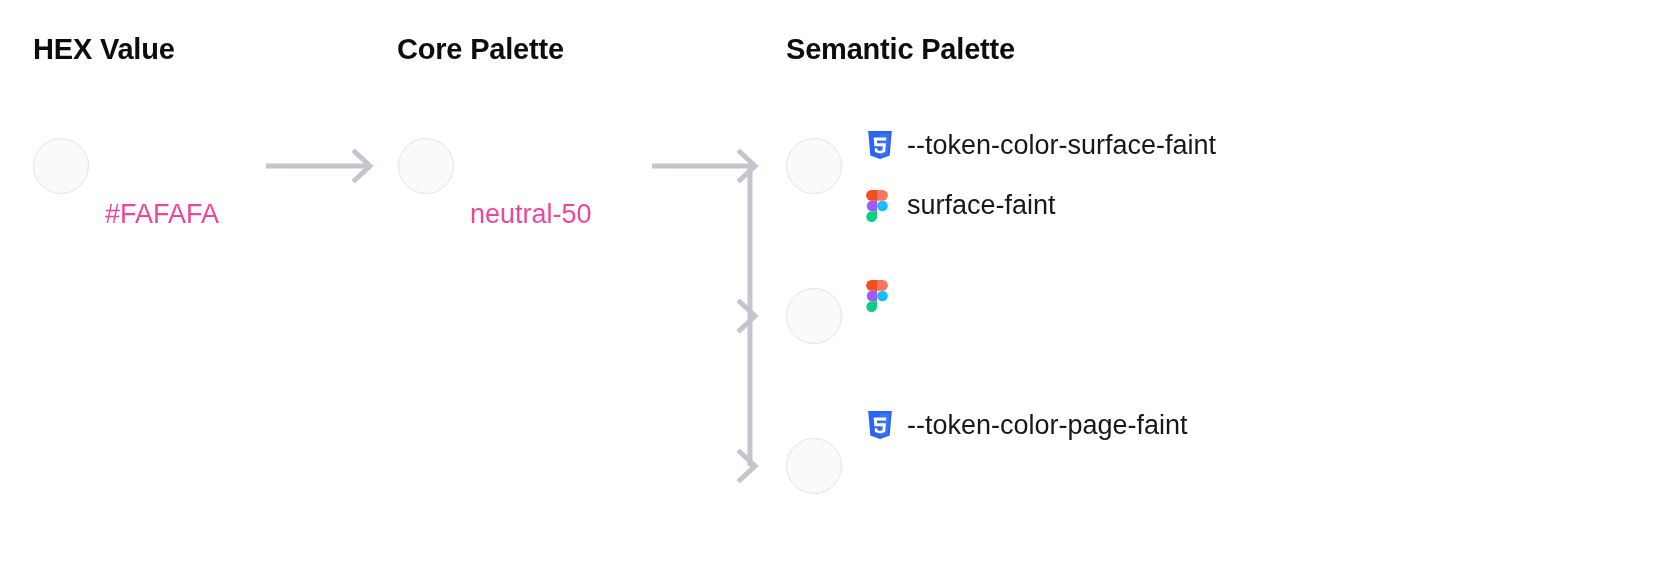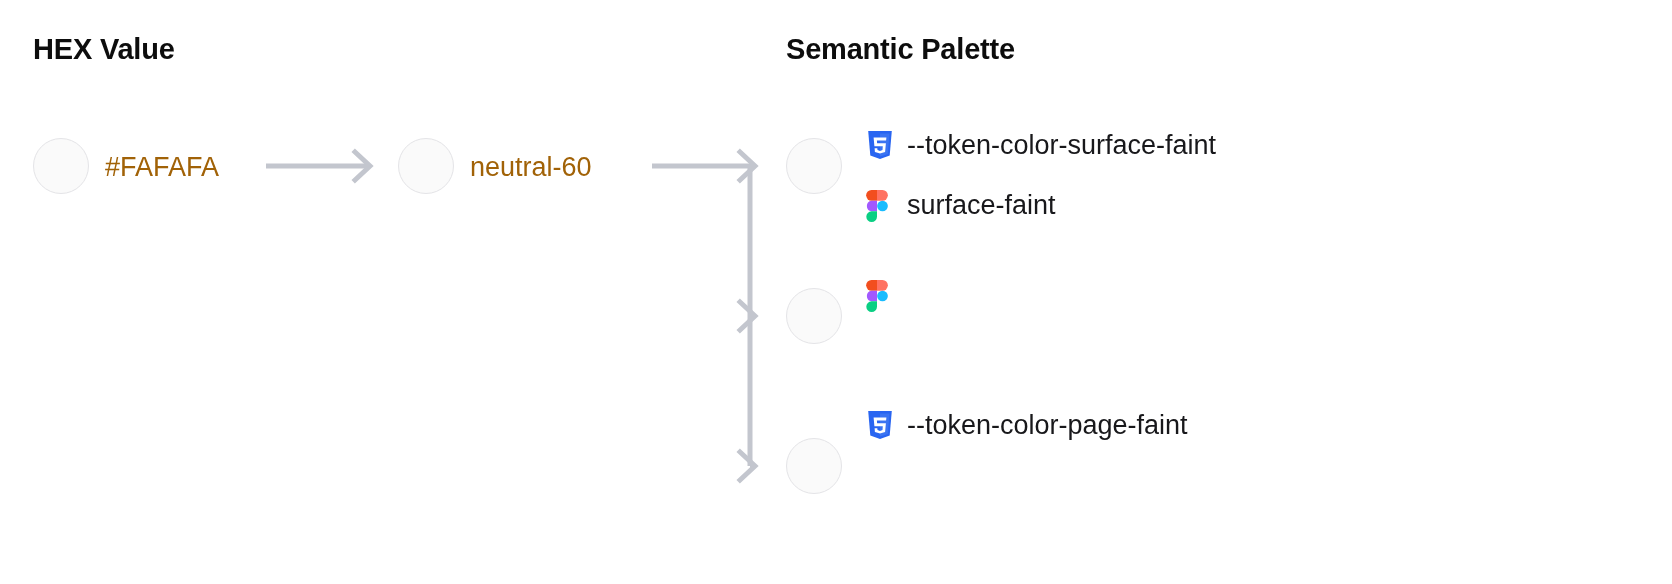--- a/index.html
+++ b/index.html
@@ -49,22 +49,23 @@
   #swatch-core  { left: 398px; top: 138px; }
   #swatch-sem-0 { left: 786px; top: 138px; }
   #swatch-sem-1 { left: 786px; top: 288px; }
   #swatch-sem-2 { left: 786px; top: 438px; }
 
   
   .value-label {
     position: absolute;
     font-size: 27px;
     font-weight: 400;
-    color: #a16207;
+    color: #ec4899;
     white-space: nowrap;
+    margin-top: 47px;
   }
   #label-hex  { left: 105px; top: 152px; }
   #label-core { left: 470px; top: 152px; }
 
   
   .connectors {
     position: absolute;
     left: 0;
     top: 0;
     width: 1672px;
@@ -104,36 +105,37 @@
   }
   .icon svg { display: block; }
 </style>
 </head>
 <body>
 
 <div class="canvas">
 
   <div class="col-heading" id="heading-hex">HEX Value</div>
 
+  <div class="col-heading" id="heading-core">Core Palette</div>
 
   <div class="col-heading" id="heading-semantic">Semantic Palette</div>
 
   <div class="swatch" id="swatch-hex" style="background: rgb(250, 250, 250);"></div>
 
   <div class="swatch" id="swatch-core" style="background: rgb(250, 250, 250);"></div>
 
   <div class="swatch" id="swatch-sem-0" style="background: rgb(250, 250, 250);"></div>
 
   <div class="swatch" id="swatch-sem-1" style="background: rgb(250, 250, 250);"></div>
 
   <div class="swatch" id="swatch-sem-2" style="background: rgb(250, 250, 250);"></div>
 
   <div class="value-label" id="label-hex">#FAFAFA</div>
 
-  <div class="value-label" id="label-core">neutral-60</div>
+  <div class="value-label" id="label-core">neutral-50</div>
 
   <svg class="connectors" viewBox="0 0 1672 584">
 
     <g>
       <line x1="266" y1="166" x2="368" y2="166" stroke="#C3C6CE" stroke-width="5" stroke-linecap="butt"></line>
       <polyline points="355,152 370,166 355,180" fill="none" stroke="#C3C6CE" stroke-width="5" stroke-linecap="square" stroke-linejoin="miter"></polyline>
     </g>
 
     <g>
 

